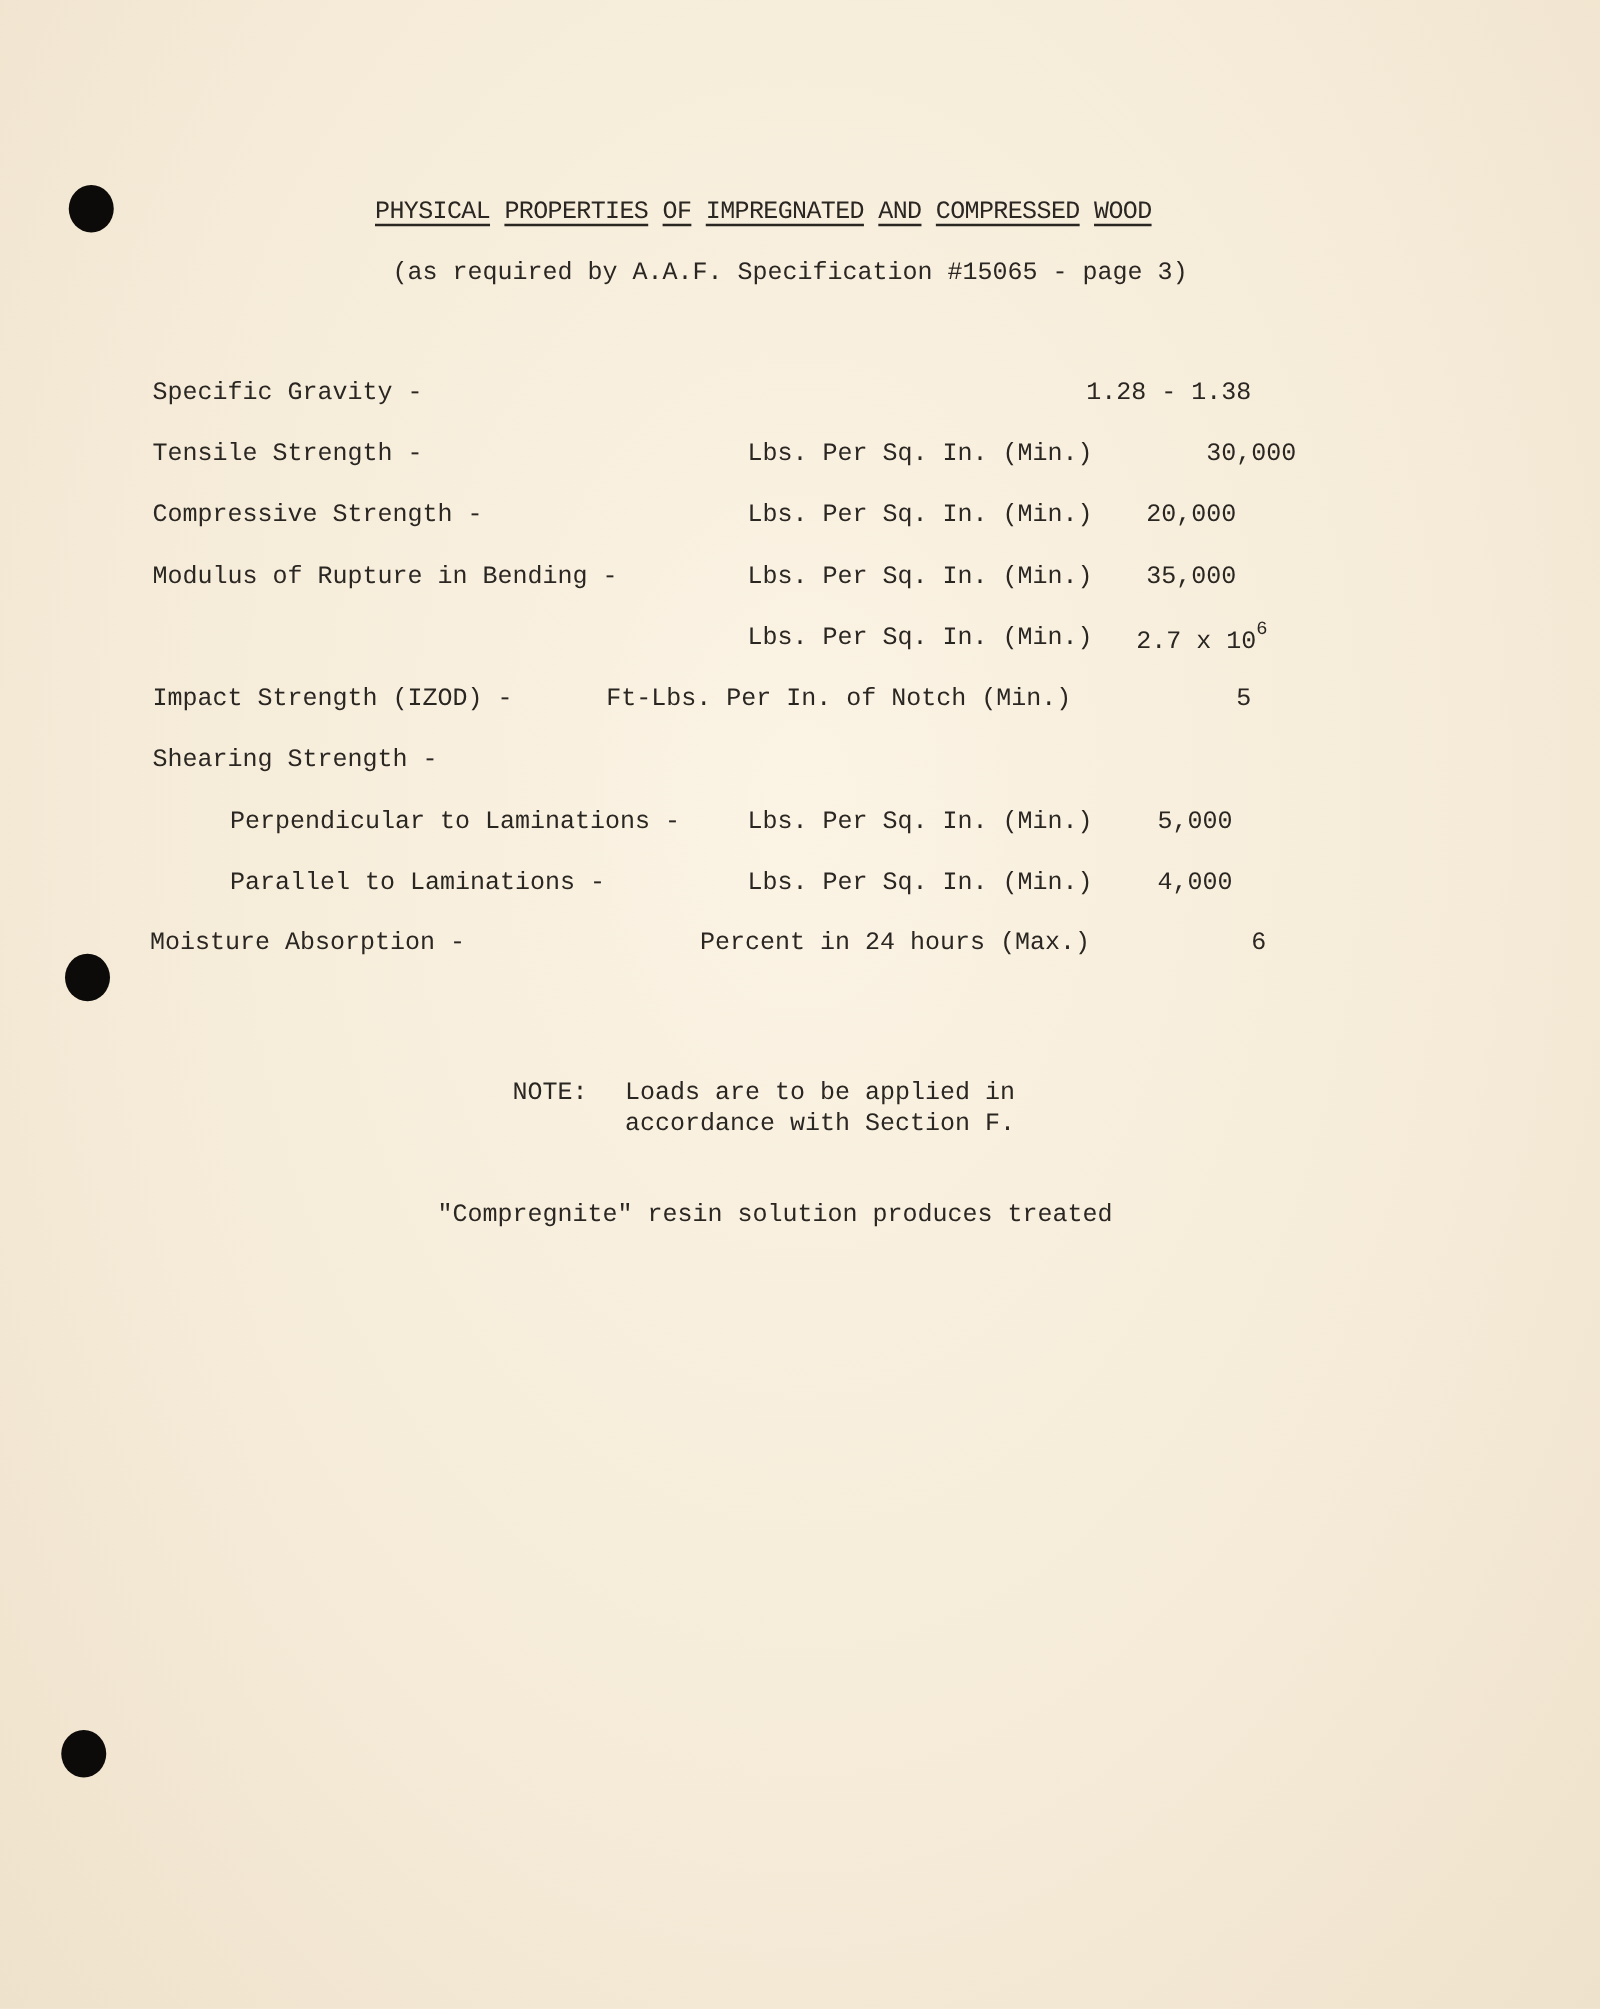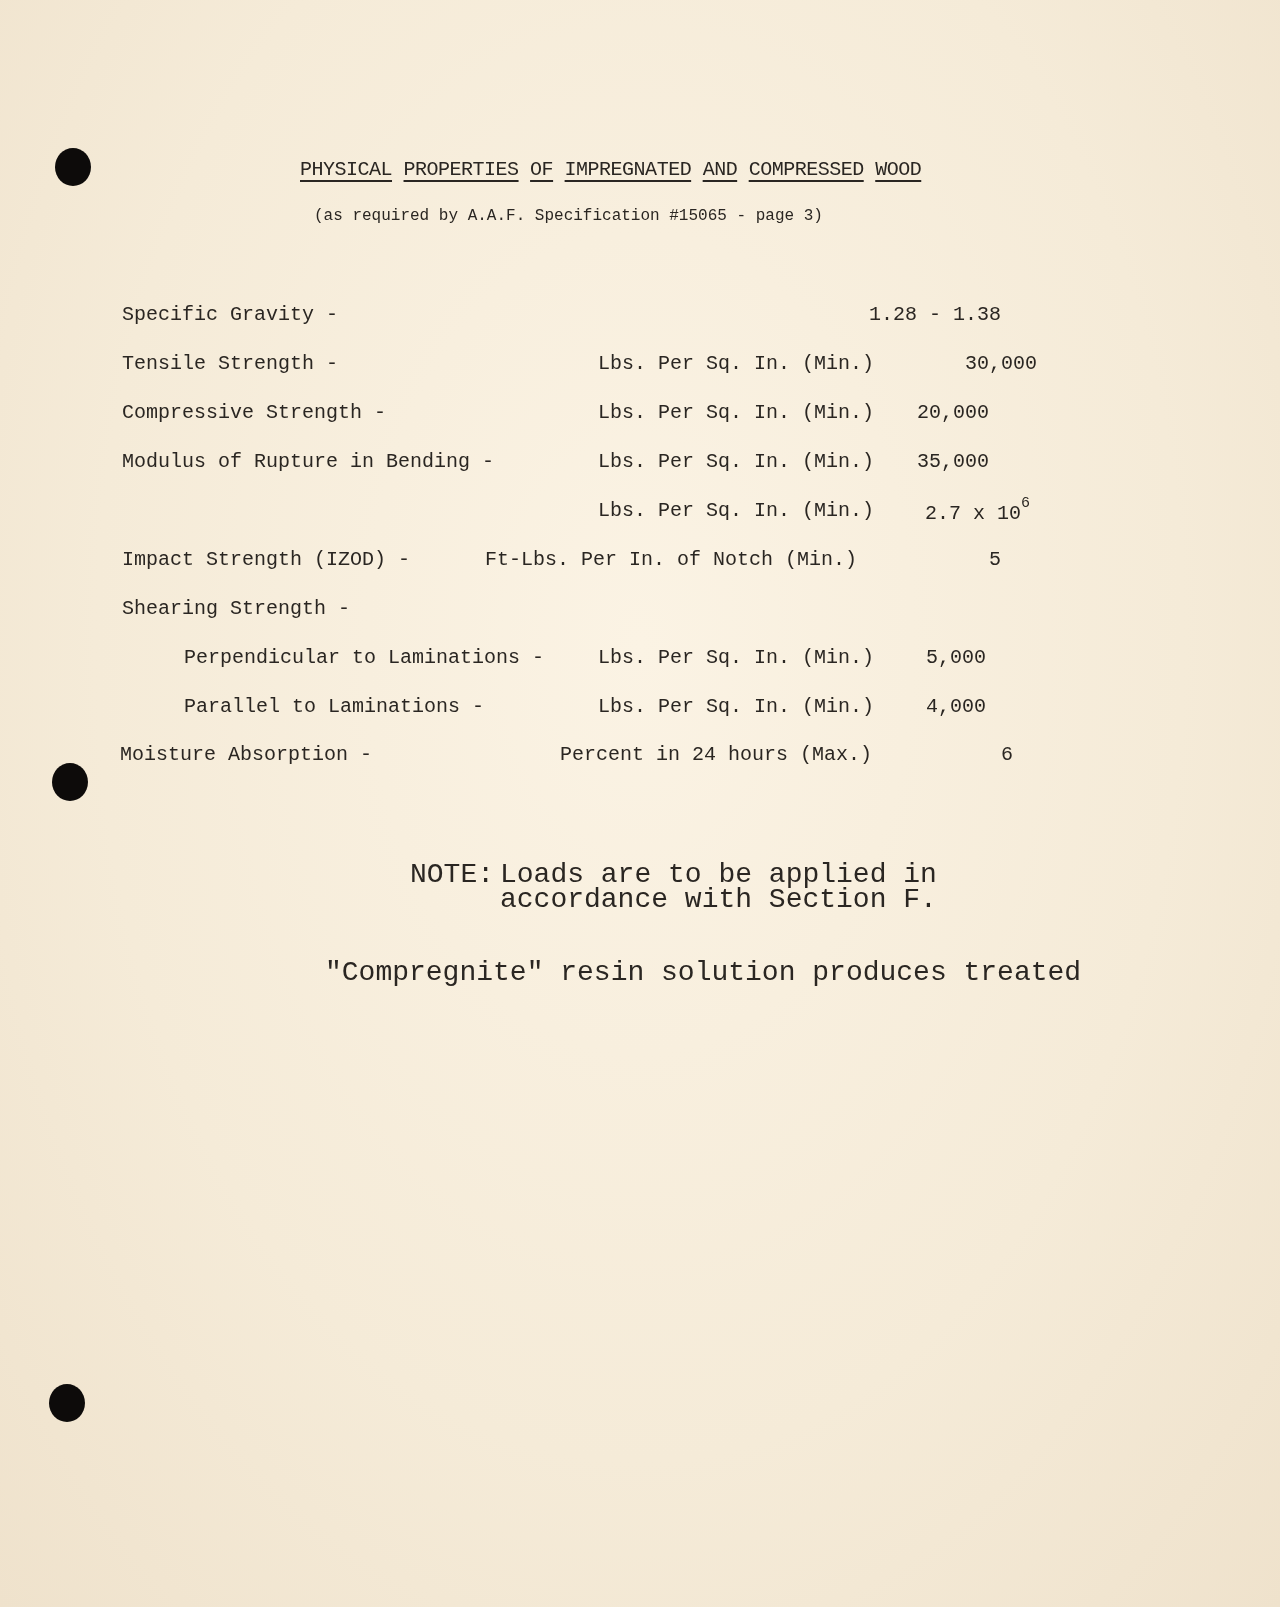--- a/index.html
+++ b/index.html
@@ -10,28 +10,28 @@
     font-family:"Liberation Mono","DejaVu Sans Mono",monospace;
     color:#2a2622;
   }
   .hole { position:absolute; width:36px; height:38px; border-radius:50%; background:#0d0b0a; }
   .title {
     position:absolute; left:300px; top:158px; width:680px;
     font-size:20px; letter-spacing:-0.5px; white-space:nowrap;
   }
   .title span.w { text-decoration:underline; text-decoration-thickness:2px; text-underline-offset:5px; }
   .subtitle {
-    position:absolute; left:314px; top:207px; font-size:16px; white-space:nowrap;
+    position:absolute; left:314px; top:207px; font-size:20px; white-space:nowrap;
   }
   .row { position:absolute; left:0; width:1176px; height:30px; font-size:20px; white-space:nowrap; }
   .row .label { position:absolute; }
   .row .unit { position:absolute; }
   .row .val { position:absolute; text-align:right; }
   sup { font-size:15px; position:relative; top:-4px; }
-  .note { position:absolute; font-size:28px; white-space:nowrap; line-height:25px; }
+  .note { position:absolute; font-size:20px; white-space:nowrap; line-height:25px; }
 </style>
 </head>
 <body>
 
 <div class="hole" style="left:55px;top:148px;"></div>
 <div class="hole" style="left:52px;top:763px;"></div>
 <div class="hole" style="left:49px;top:1384px;"></div>
 
 <div class="title">
   <span class="w">PHYSICAL</span>
@@ -58,21 +58,21 @@
   <span class="unit" style="left:598px;">Lbs. Per Sq. In. (Min.)</span>
   <span class="val" style="right:187px;">20,000</span>
 </div>
 <div class="row" style="top:450px;">
   <span class="label" style="left:122px;">Modulus of Rupture in Bending -</span>
   <span class="unit" style="left:598px;">Lbs. Per Sq. In. (Min.)</span>
   <span class="val" style="right:187px;">35,000</span>
 </div>
 <div class="row" style="top:499px;">
   <span class="unit" style="left:598px;">Lbs. Per Sq. In. (Min.)</span>
-  <span class="val" style="right:146px;margin-left:20px;"><span>2.7 x 10</span><sup>6</sup></span>
+  <span class="val" style="right:162px;margin-left:20px;"><span>2.7 x 10</span><sup>6</sup></span>
 </div>
 <div class="row" style="top:548px;">
   <span class="label" style="left:122px;">Impact Strength (IZOD) -</span>
   <span class="unit" style="left:485px;">Ft-Lbs. Per In. of Notch (Min.)</span>
   <span class="val" style="right:175px;">5</span>
 </div>
 <div class="row" style="top:597px;">
   <span class="label" style="left:122px;">Shearing Strength -</span>
 </div>
 <div class="row" style="top:646px;">

